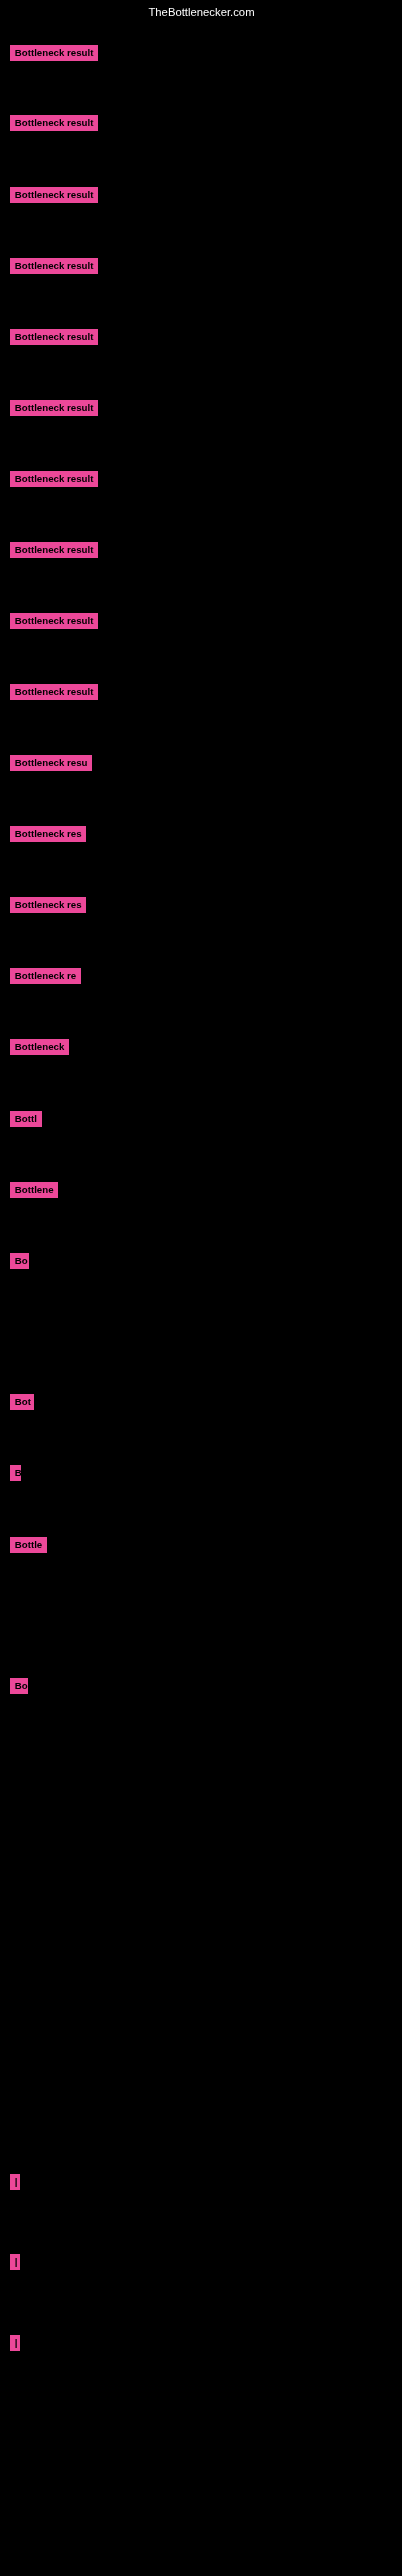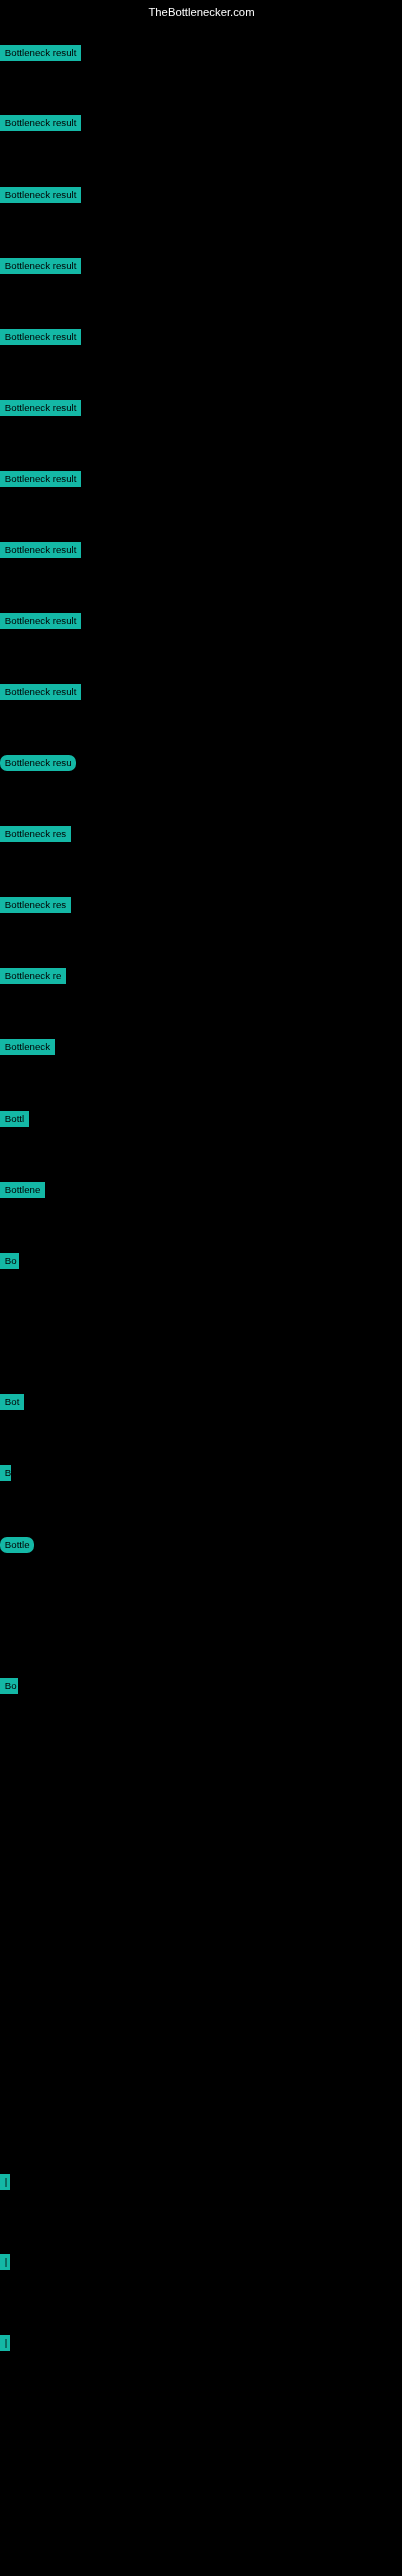--- a/index.html
+++ b/index.html
@@ -18,57 +18,57 @@
 
     .site-title {
       color: #ffffff;
       font-size: 11.3px;
       text-align: center;
       padding: 6.4px 0;
       width: 100%;
     }
 
     .bottleneck-badge {
-      background-color: #14b8a6;
+      background-color: #ec4899;
       color: #000000;
       font-size: 9.7px;
-      font-weight: normal;
+      font-weight: bold;
       padding: 2.4px 4.8px;
       display: inline-block;
       position: absolute;
-      left: 0;
+      left: 10px;
       white-space: nowrap;
       overflow: hidden;
     }
   </style>
 </head>
 <body>
 
 <div class="site-title">TheBottlenecker.com</div>
 
 <div id="badges-container">
     <div class="bottleneck-badge" style="top: 45px; max-width: 124px;">Bottleneck result</div>
     <div class="bottleneck-badge" style="top: 115px; max-width: 122px;">Bottleneck result</div>
     <div class="bottleneck-badge" style="top: 187px; max-width: 121px;">Bottleneck result</div>
     <div class="bottleneck-badge" style="top: 258px; max-width: 116px;">Bottleneck result</div>
     <div class="bottleneck-badge" style="top: 329px; max-width: 116px;">Bottleneck result</div>
     <div class="bottleneck-badge" style="top: 400px; max-width: 115px;">Bottleneck result</div>
     <div class="bottleneck-badge" style="top: 471px; max-width: 115px;">Bottleneck result</div>
     <div class="bottleneck-badge" style="top: 542px; max-width: 116px;">Bottleneck result</div>
     <div class="bottleneck-badge" style="top: 613px; max-width: 115px;">Bottleneck result</div>
     <div class="bottleneck-badge" style="top: 684px; max-width: 113px;">Bottleneck result</div>
-    <div class="bottleneck-badge" style="top: 755px; max-width: 106px; border-radius: 7px;">Bottleneck resu</div>
+    <div class="bottleneck-badge" style="top: 755px; max-width: 106px;">Bottleneck resu</div>
     <div class="bottleneck-badge" style="top: 826px; max-width: 103px;">Bottleneck res</div>
     <div class="bottleneck-badge" style="top: 897px; max-width: 105px;">Bottleneck res</div>
     <div class="bottleneck-badge" style="top: 968px; max-width: 97px;">Bottleneck re</div>
     <div class="bottleneck-badge" style="top: 1039px; max-width: 72px;">Bottleneck</div>
     <div class="bottleneck-badge" style="top: 1111px; max-width: 40px; text-align: right;">Bottl</div>
     <div class="bottleneck-badge" style="top: 1182px; max-width: 58px;">Bottlene</div>
     <div class="bottleneck-badge" style="top: 1253px; max-width: 19.3px;">Bo</div>
     <div class="bottleneck-badge" style="top: 1394px; max-width: 24px;">Bot</div>
     <div class="bottleneck-badge" style="top: 1465px; max-width: 11.3px;">B</div>
-    <div class="bottleneck-badge" style="top: 1537px; max-width: 42px; border-radius: 7px;">Bottle</div>
+    <div class="bottleneck-badge" style="top: 1537px; max-width: 42px;">Bottle</div>
     <div class="bottleneck-badge" style="top: 1678px; max-width: 17.7px;">Bo</div>
     <div class="bottleneck-badge" style="top: 2174px; max-width: 4.8px;">|</div>
     <div class="bottleneck-badge" style="top: 2254px; max-width: 4.8px;">|</div>
     <div class="bottleneck-badge" style="top: 2335px; max-width: 4.8px;">|</div>
   </div>
 
 
 </body></html>

